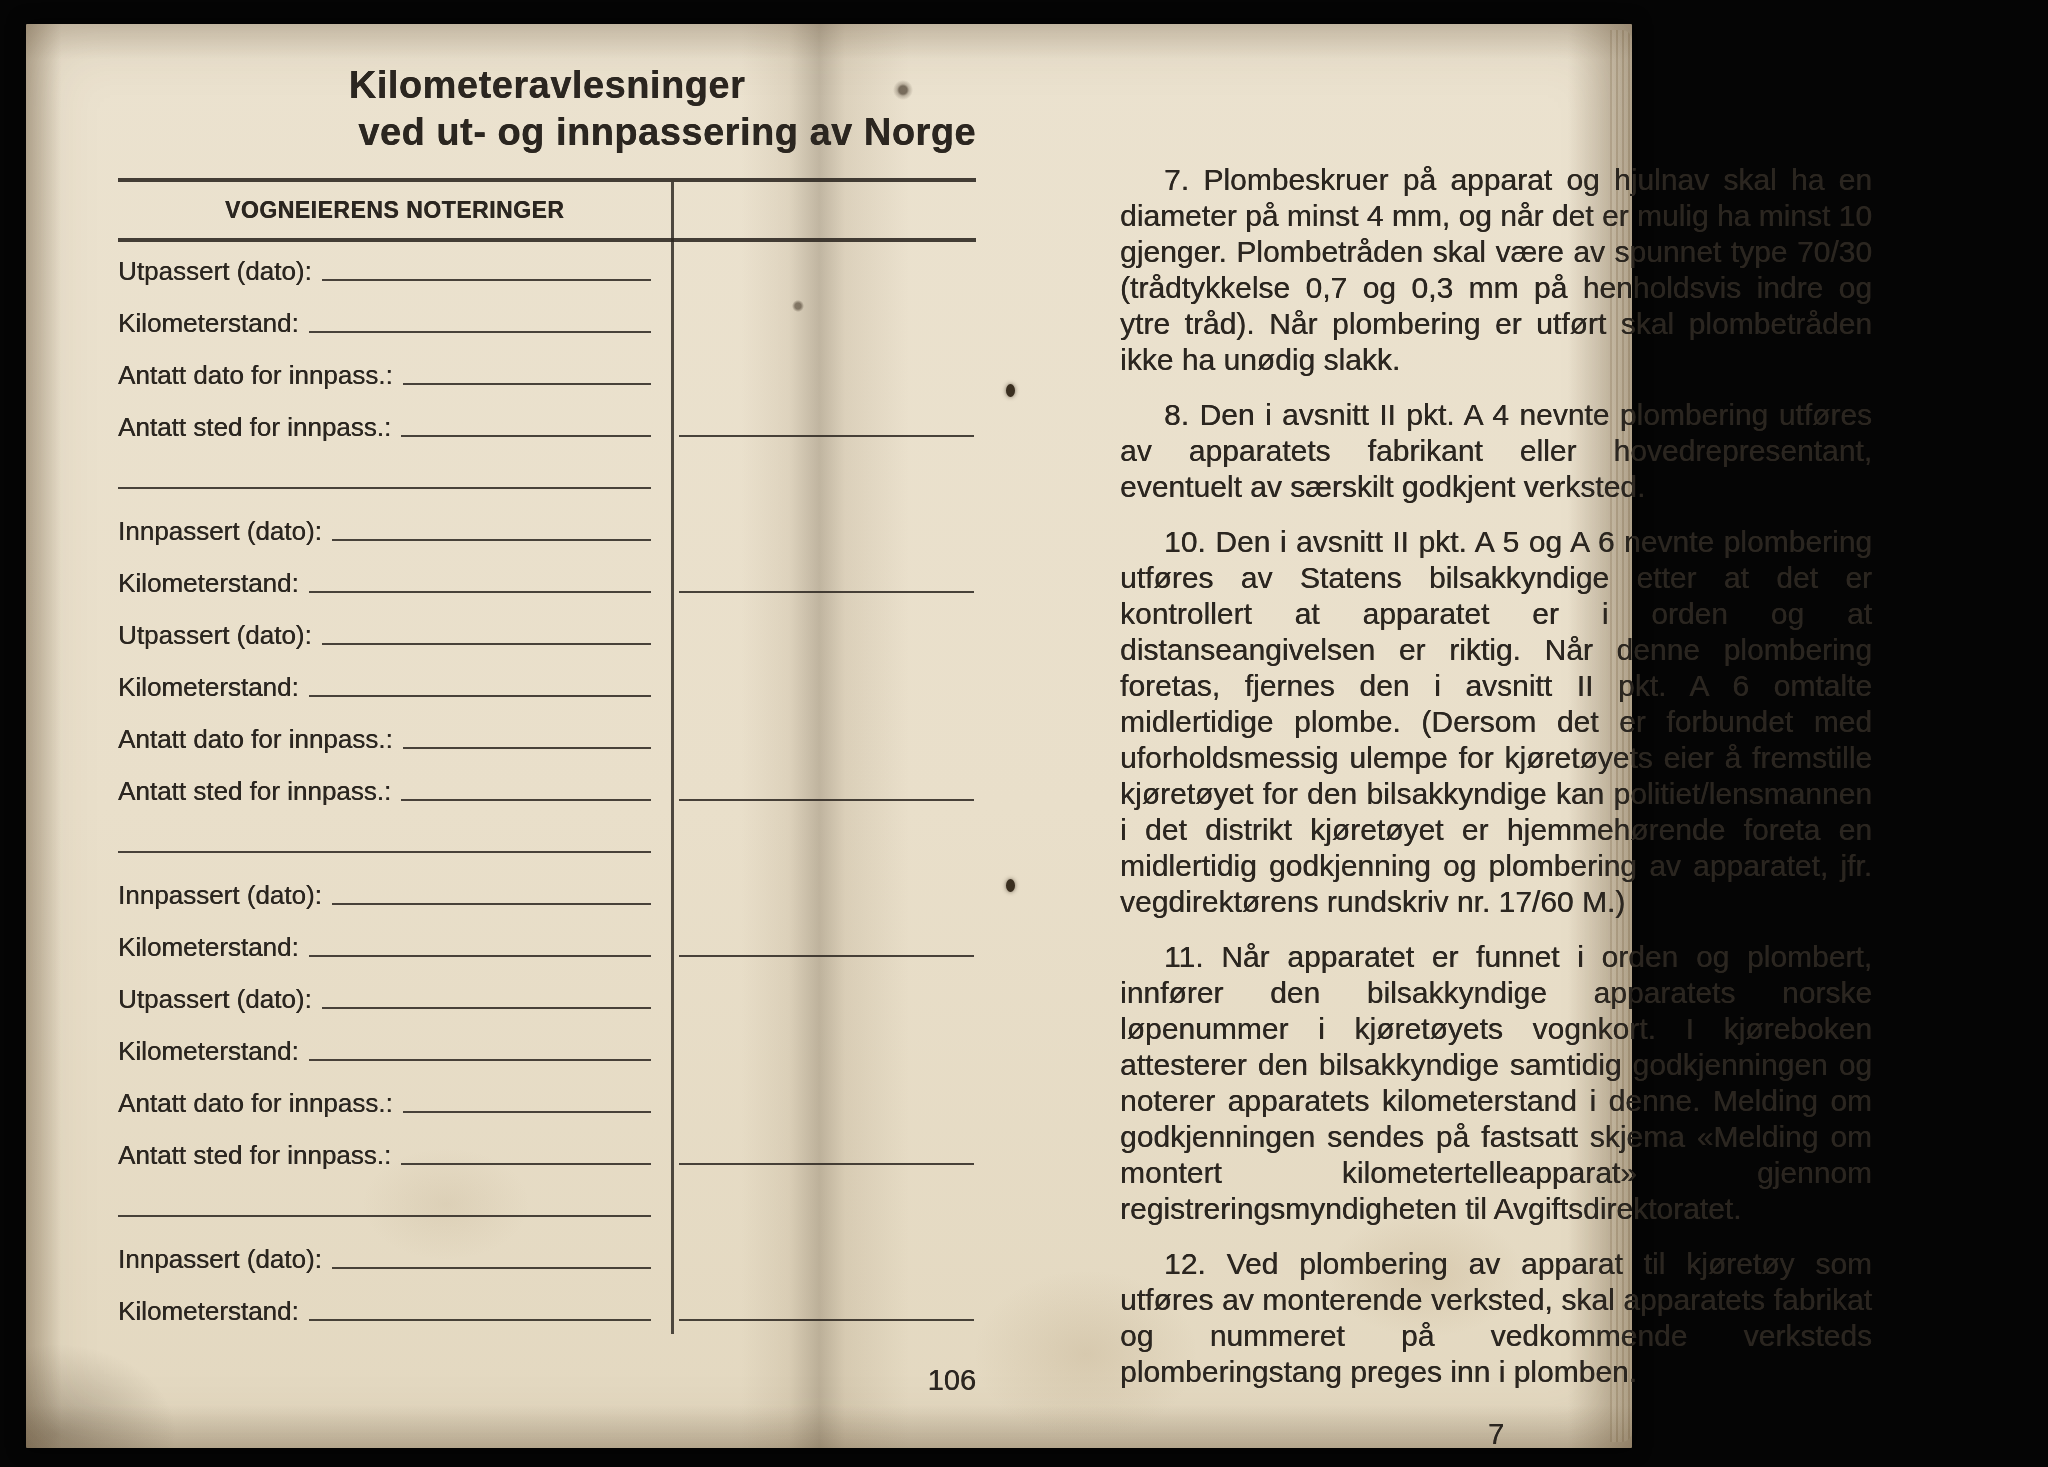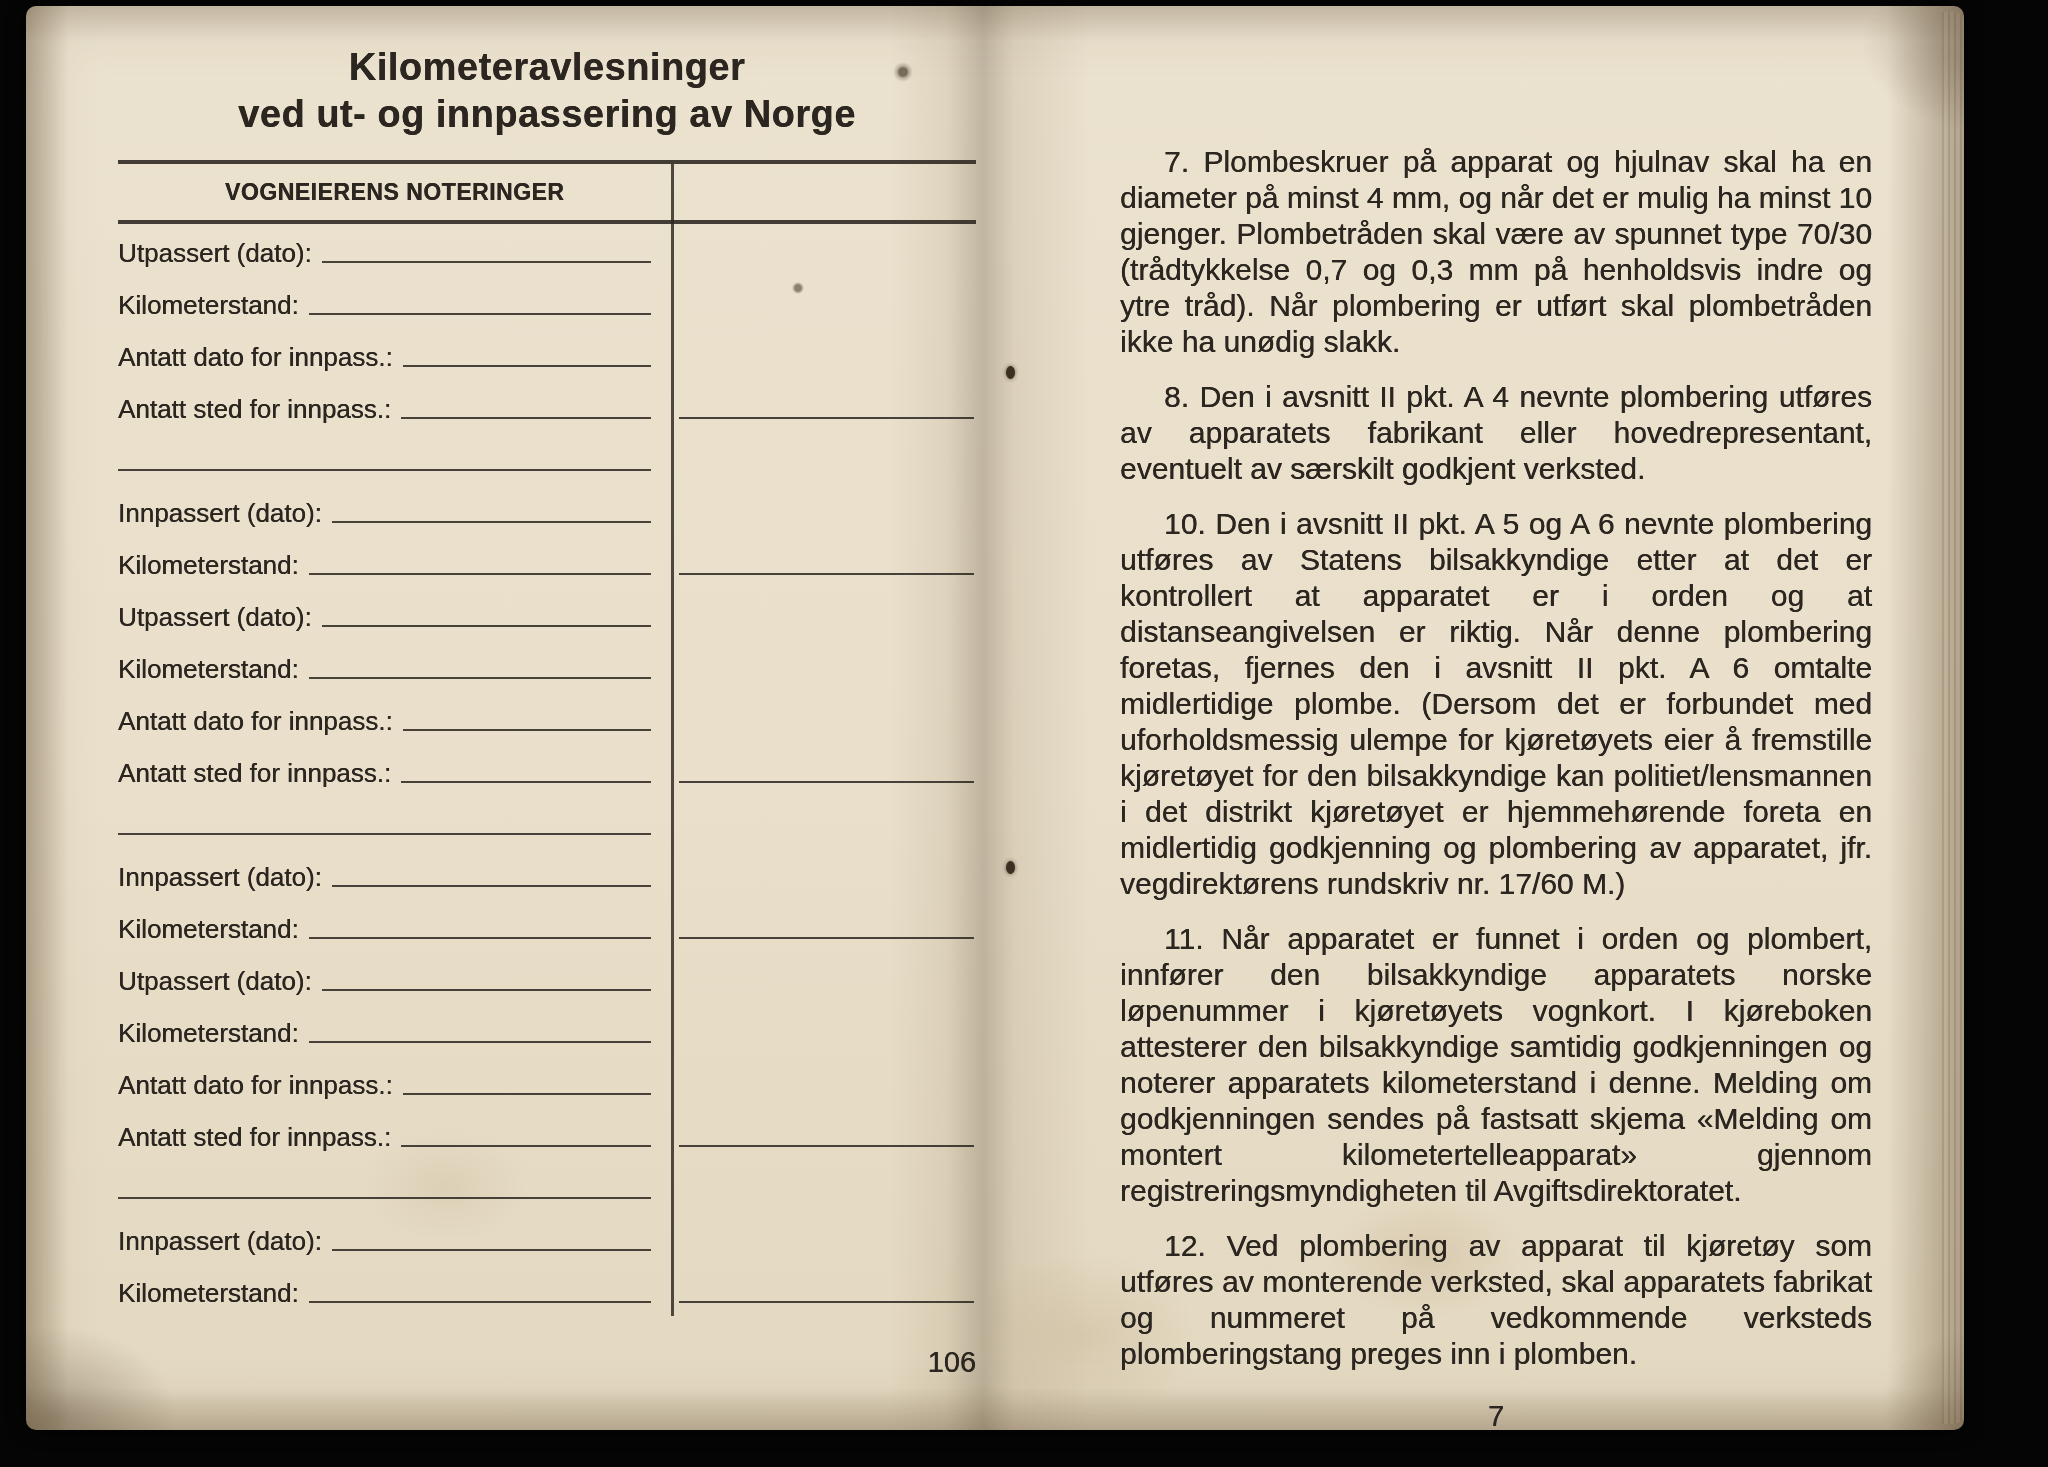--- a/index.html
+++ b/index.html
@@ -5,22 +5,22 @@
   html,body{margin:0;padding:0;}
   body{
     width:2048px;height:1467px;
     background:#050505;
     position:relative;
     overflow:hidden;
     font-family:"Liberation Sans","DejaVu Sans",sans-serif;
     color:#2b2620;
   }
   .paper{
-    position:absolute;left:26px;top:6px;width:1938px;height:1424px;
-    border-radius:10px;
+    position:absolute;left:26px;top:24px;width:1606px;height:1424px;
+    border-radius:1px;
     background:
       radial-gradient(circle at 877px 66px, rgba(45,32,18,.6) 0 4px, rgba(45,32,18,.25) 6px, transparent 10px),
       radial-gradient(circle at 772px 282px, rgba(45,32,18,.5) 0 3px, transparent 6px),
       radial-gradient(ellipse 140px 90px at 1400px 1250px, rgba(150,118,70,.16), transparent 70%),
       radial-gradient(ellipse 160px 120px at 1060px 1330px, rgba(140,110,66,.15), transparent 70%),
       radial-gradient(ellipse 120px 80px at 420px 1180px, rgba(140,112,70,.10), transparent 70%),
       radial-gradient(ellipse 200px 120px at 1985px 40px, rgba(55,40,22,.38), transparent 75%),
       radial-gradient(ellipse 160px 120px at 30px 1410px, rgba(55,40,22,.30), transparent 75%),
       radial-gradient(ellipse 180px 110px at 1990px 1400px, rgba(55,40,22,.28), transparent 75%),
       linear-gradient(90deg, rgba(95,75,48,.35) 0, rgba(95,75,48,0) 2.2%),
@@ -42,21 +42,21 @@
     position:absolute;width:9px;height:13px;border-radius:50%;
     background:#3a2f20;box-shadow:0 0 4px rgba(58,47,32,.7);
   }
   .hole.h1{left:980px;top:360px;}
   .hole.h2{left:980px;top:855px;}
 
   
   .left-page{position:absolute;left:92px;top:38px;width:858px;}
   .lp-title{ text-align:center; font-weight:700; font-size:38px; line-height:47px;
     letter-spacing:.5px; text-shadow:.3px 0 0 currentColor; margin-bottom:22px;}
-  .lp-title .t2{display:block;}
+  .lp-title .t2{display:block;text-align:right;}
   .lp-table{position:relative; border-top:4px solid rgba(43,38,32,.88);}
   .col-divider{position:absolute;left:64.5%;top:0;bottom:0;width:3px;
     background:rgba(43,38,32,.82);}
   .thead{display:flex;align-items:center;height:56px;border-bottom:4px solid rgba(43,38,32,.88);}
   .thead .hl{width:64.5%;text-align:center;font-size:23px;font-weight:700;
     letter-spacing:.5px;text-shadow:.3px 0 0 currentColor;}
   .thead .hr{flex:1;text-align:center;font-size:16.5px;font-weight:700;
     line-height:20px;letter-spacing:.3px;text-shadow:.2px 0 0 currentColor;}
   .row{display:flex;height:52px;}
   .cell-l{width:64.5%;display:flex;align-items:flex-end;padding:12px 16px 9px 0;box-sizing:border-box;}

